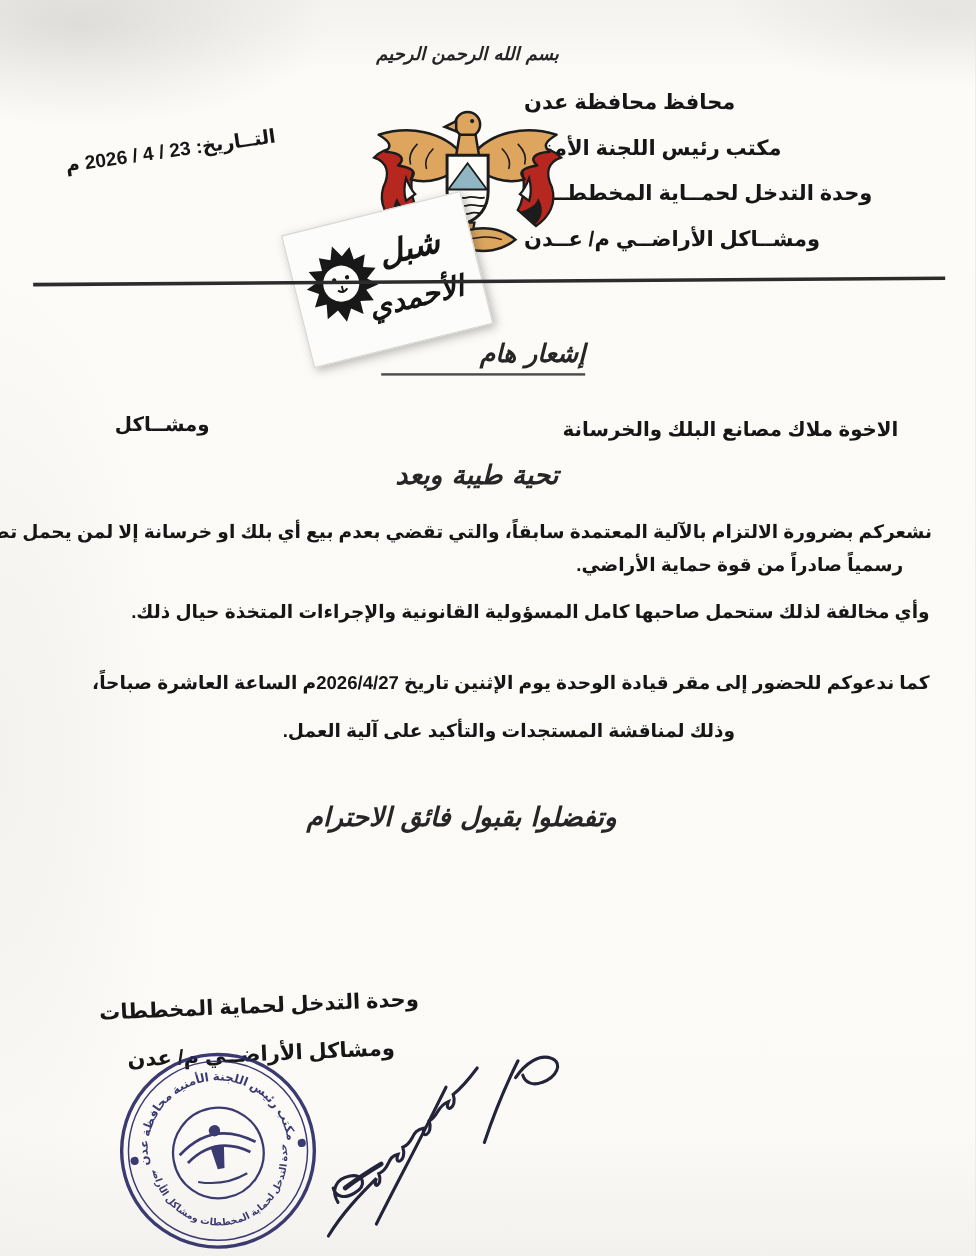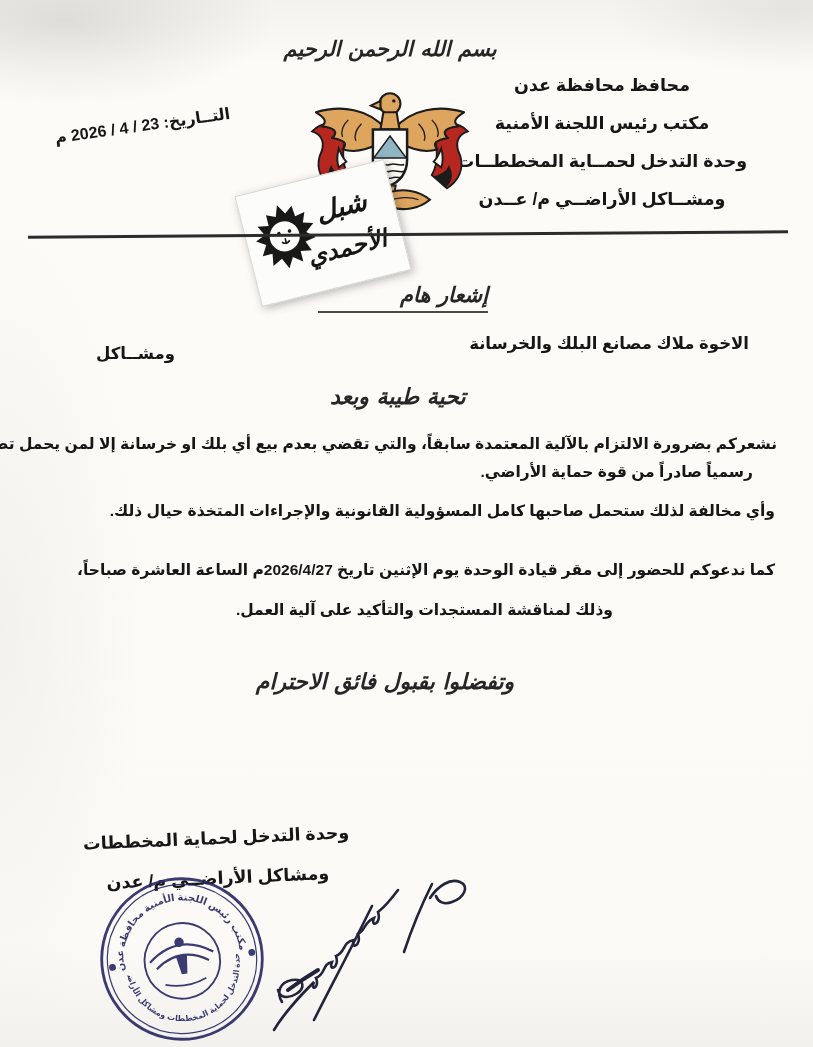--- a/index.html
+++ b/index.html
@@ -14,43 +14,43 @@
       linear-gradient(180deg,#f3f2ef 0%, #fcfbf8 6%, #fbfaf7 90%, #f2f1ee 100%);
     overflow:hidden;
     font-family:"Liberation Sans","DejaVu Sans",sans-serif;
     color:#1f1f1f;
     direction:rtl;
   }
   .abs{position:absolute;}
   .hand{font-family:"DejaVu Serif",serif;font-style:italic;font-weight:700;color:#262626;}
   .typ{font-weight:700;color:#161616;}
 
-  .bismillah{top:36px;left:225px;width:330px;text-align:center;font-size:21px;letter-spacing:.5px;}
-
-  .letterhead{top:66px;right:46px;width:330px;text-align:center;line-height:38px;font-size:17.5px;}
+  .bismillah{top:36px;left:225px;width:330px;text-align:center;font-size:15px;letter-spacing:.5px;}
+
+  .letterhead{top:66px;right:46px;width:330px;text-align:left;line-height:38px;font-size:17.5px;}
   .letterhead div{white-space:nowrap;}
 
   .date{top:116px;left:30px;width:225px;font-size:16px;transform:rotate(-8deg);white-space:nowrap;text-align:center;}
 
   .emblem{top:80px;left:283px;width:214px;height:152px;}
 
   .lion-card{
     top:176px;left:246px;width:152px;height:112px;
     background:#fcfcfb;border:1px solid #d8d6d2;
     box-shadow:2px 3px 8px rgba(60,60,60,.35);
     transform:rotate(-14deg);
   }
   .lion-card svg{width:100%;height:100%;}
 
   .rule{top:233px;left:28px;width:760px;border-top:3px solid #2c2c2c;transform:rotate(-.4deg);}
 
   .title{top:282px;left:318px;width:170px;text-align:right;font-size:21px;
          border-bottom:2px solid #4a4a4a;padding-bottom:4px;}
 
-  .addr-right{top:334px;right:64px;font-size:16.5px;white-space:nowrap;margin-left:45px;}
+  .addr-right{top:348px;right:64px;font-size:16.5px;white-space:nowrap;margin-left:45px;}
   .addr-left{top:344px;left:96px;font-size:16.5px;white-space:nowrap;}
 
   .greeting{top:383px;left:330px;width:190px;text-align:left;font-size:22px;}
 
   .para{font-size:15.5px;line-height:1.5;text-align:right;white-space:nowrap;}
   .p1l1{top:432px;right:36px;}
   .p1l2{top:460px;right:60px;}
   .p2{top:499px;right:38px;margin-left:36px;}
   .p3{top:558px;right:38px;}
   .p4{top:598px;right:200px;}

